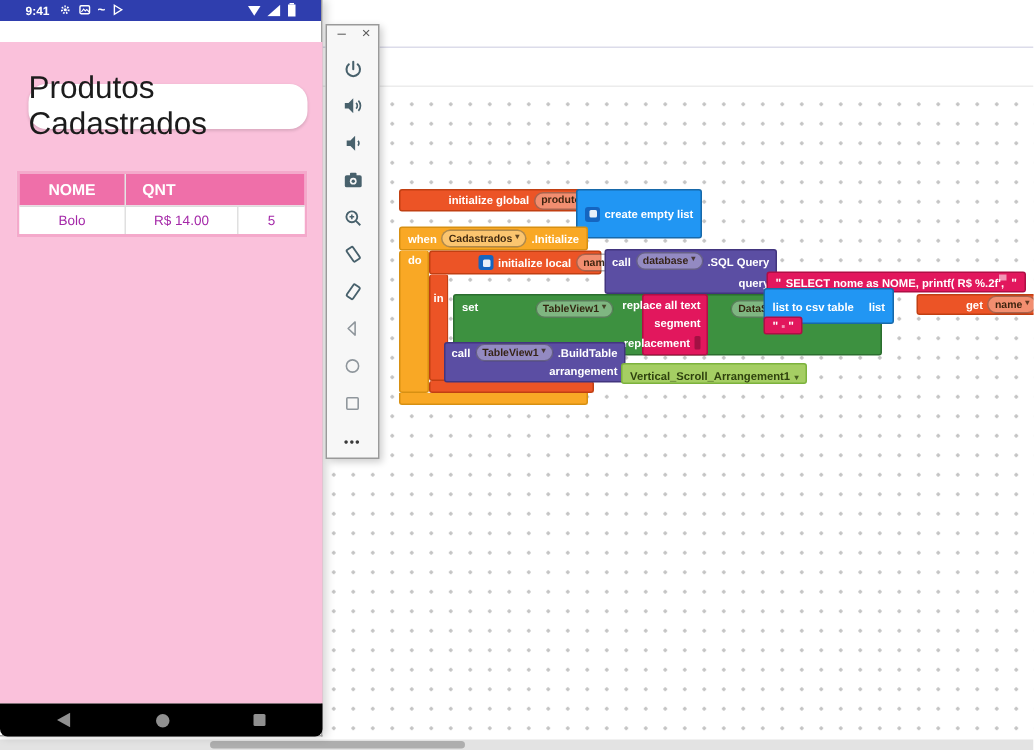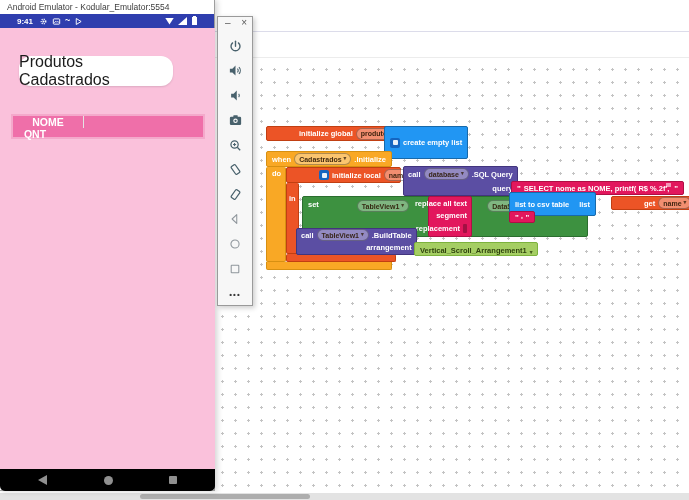--- a/index.html
+++ b/index.html
@@ -47,25 +47,25 @@
              font-size:8.5px;color:#3c3c3c;background:#fff;}
   .sbar{height:14px;background:#2F3EAE;display:flex;align-items:center;padding:0 17px;gap:4px;}
   .sbar .time{color:#fff;font-size:8px;font-weight:bold;margin-right:2px;}
   .sbar .sp{flex:1;}
   .wifi{width:9px;height:7px;background:#fff;clip-path:polygon(0 0,100% 0,50% 100%);}
   .sig{width:9px;height:8px;background:#fff;clip-path:polygon(100% 0,100% 100%,0 100%);}
   .batt{width:5px;height:8px;background:#fff;position:relative;margin-left:1px;}
   .batt::before{content:"";position:absolute;top:-1.5px;left:1px;width:3px;height:1.5px;background:#fff;}
   .tilde{color:#fff;font-size:9px;font-weight:bold;line-height:1;margin-top:-2px;}
   .screen{position:absolute;left:0;top:28px;width:215px;height:441px;background:#FAC1DB;}
-  .card{position:absolute;left:19px;top:28px;width:154px;height:30px;background:#fff;border-radius:12px;
-        display:flex;align-items:center;justify-content:center;font-size:16px;color:#1c1c1c;
+  .card{position:absolute;left:19px;top:28px;width:186px;height:30px;background:#fff;border-radius:12px;
+        display:flex;align-items:center;justify-content:center;font-size:21px;color:#1c1c1c;
         box-shadow:0 1px 2px rgba(0,0,0,.12);}
   .ptable{position:absolute;left:11px;top:86px;width:194px;border:2px solid #F4A9CB;background:#fff;box-sizing:border-box;}
-  .thead{display:flex;background:#EF6FA9;height:21px;flex-direction:column;}
+  .thead{display:flex;background:#EF6FA9;height:21px;}
   .thead .c{display:flex;align-items:center;justify-content:center;color:#fff;font-weight:bold;
             font-size:10.5px;border-right:1px solid #e4e4e4;box-sizing:border-box;}
   .trow{display:flex;background:#fff;height:18px;border-top:1px solid #dcdcdc;}
   .trow .c{display:flex;align-items:center;justify-content:center;color:#A428A8;font-size:9px;
            border-right:1px solid #e0e0e0;box-sizing:border-box;}
   .c.w1{width:71px;}.c.w2{width:75px;}.c.w3{width:44px;border-right:none!important;}
   .navbar{position:absolute;left:0;top:469px;width:215px;height:22px;background:#000;
           border-radius:0 0 5px 5px;display:flex;align-items:center;justify-content:space-between;
           padding:0 38px;box-sizing:border-box;}
   .nv-back{width:9px;height:10px;background:#909090;clip-path:polygon(100% 0,100% 100%,0 50%);}
@@ -212,21 +212,20 @@
     <span>arrangement</span>
   </span>
 </div>
 
 <div class="blk c-cmp" style="left:414px;top:242px;height:14px;align-items:flex-end;">
   <span>Vertical_Scroll_Arrangement1</span>
   <span class="arr">▾</span>
 </div>
 
 <div class="emu">
-  <div class="emu-title">Android Emulator - Kodular_Emulator:5554</div>
   <div class="sbar">
     <span class="time">9:41</span>
     <span><svg width="9" height="9" viewBox="0 0 24 24">
           <circle cx="12" cy="12" r="6" fill="none" stroke="#fff" stroke-width="3.5" stroke-dasharray="2.6 2.6"></circle>
           <circle cx="12" cy="12" r="2.8" fill="#fff"></circle>
         </svg></span>
     <span><svg width="9" height="9" viewBox="0 0 24 24">
           <rect x="3.5" y="5" width="17" height="14" rx="2" fill="none" stroke="#fff" stroke-width="2.5"></rect>
           <path d="M6 16l4-5 3 3 2.5-2.5L20 16" fill="none" stroke="#fff" stroke-width="2"></path>
         </svg></span>
@@ -241,20 +240,25 @@
   </div>
   <div class="screen">
     <div class="card">
       <span>Produtos Cadastrados</span>
     </div>
     <div class="ptable">
       <div class="thead">
         <div class="c w1">NOME</div>
         <div class="c w3">QNT</div>
       </div>
+      <div class="trow">
+        <div class="c w1">Bolo</div>
+        <div class="c w2">R$ 14.00</div>
+        <div class="c w3">5</div>
+      </div>
     </div>
   </div>
   <div class="navbar">
     <span class="nv-back"></span>
     <span class="nv-home"></span>
     <span class="nv-rec"></span>
   </div>
 </div>
 
 <div class="etb">

